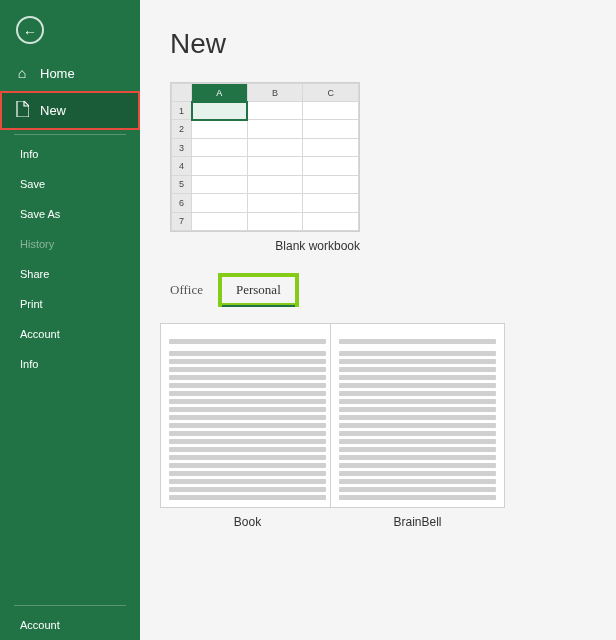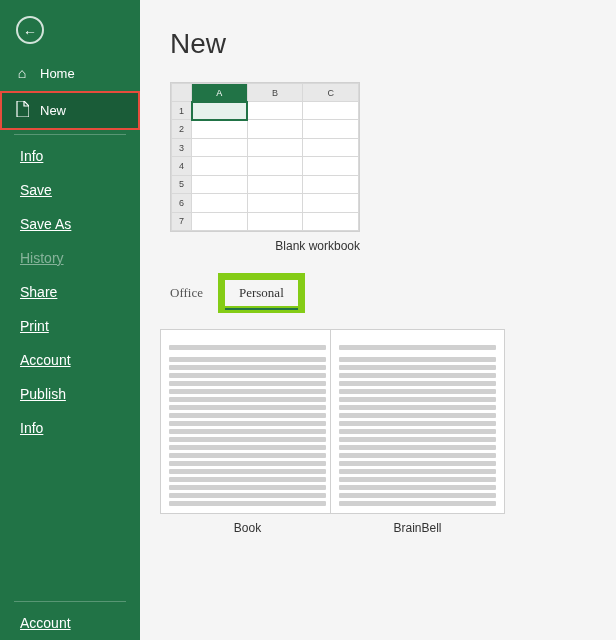--- a/index.html
+++ b/index.html
@@ -65,23 +65,22 @@
       border: none;
       border-top: 1px solid rgba(255,255,255,0.25);
       margin: 4px 14px;
     }
 
     .sidebar-text-item {
       display: flex;
       align-items: center;
       padding: 9px 14px 9px 20px;
       cursor: pointer;
-      font-size: 14px;
+      font-size: 11px;
       color: white;
-      text-decoration: underline;
     }
 
     .sidebar-text-item.disabled {
       color: rgba(255,255,255,0.45);
       cursor: default;
     }
 
     .sidebar-spacer {
       flex: 1;
     }
@@ -205,21 +204,21 @@
 
     .filter-tab {
       padding: 5px 14px;
       font-size: 13px;
       cursor: pointer;
       color: #333;
       border: 1px solid transparent;
     }
 
     .filter-tab.active {
-      border: 7px solid #84cc16;
+      border: 4px solid #84cc16;
       font-weight: 500;
       position: relative;
     }
 
     .filter-tab.active::after {
       content: '';
       position: absolute;
       bottom: -4px;
       left: 0;
       right: 0;
@@ -314,23 +313,20 @@
     <span>History</span>
   </div>
   <div class="sidebar-text-item">
     <span>Share</span>
   </div>
   <div class="sidebar-text-item">
     <span>Print</span>
   </div>
   <div class="sidebar-text-item">
     <span>Account</span>
-  </div>
-  <div class="sidebar-text-item">
-    <span>Publish</span>
   </div>
   <div class="sidebar-text-item">
     <span>Info</span>
   </div>
 
   <div class="sidebar-spacer"></div>
 
   <hr class="sidebar-divider">
 
   <div class="sidebar-text-item">

